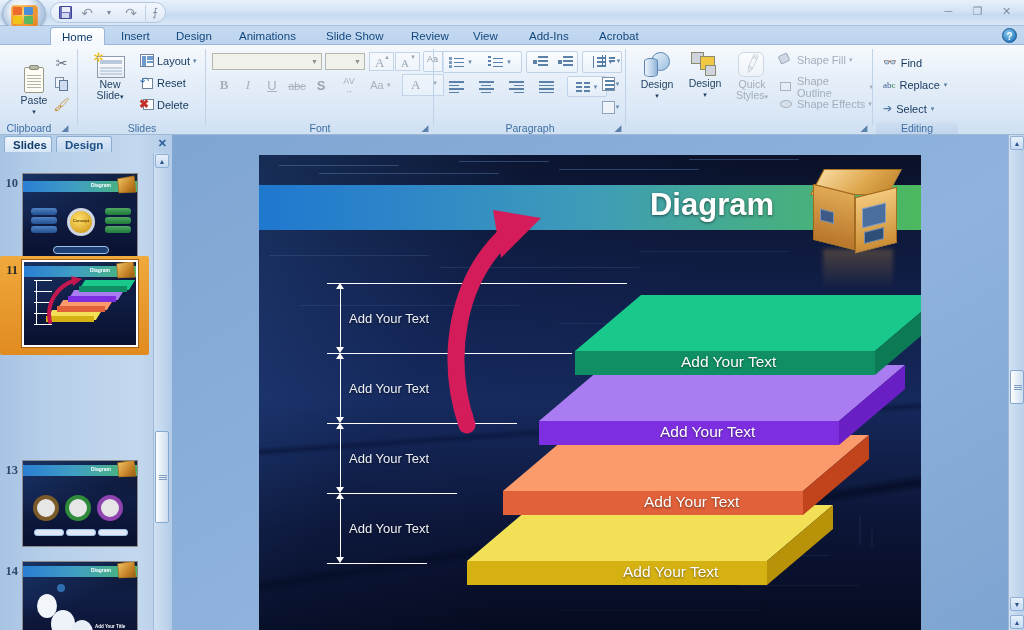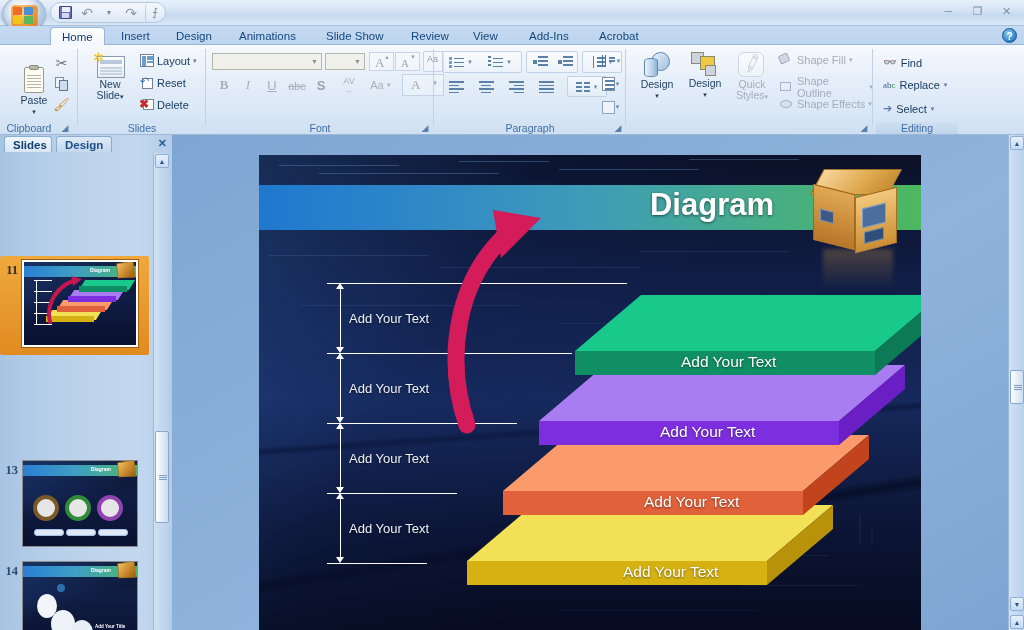--- a/index.html
+++ b/index.html
@@ -681,20 +681,40 @@
 
   <div class="leftpanel">
     <div class="lp-tabs">
       <div class="lp-tab active" style="left:4px; width:48px">Slides</div>
       <div class="lp-tab" style="left:56px; width:56px">Design</div>
       <div class="lp-close">✕</div>
     </div>
 
     <div class="thumbs">
 
+      <div class="thumbrow" style="top:20px">
+        <div class="thumbnum">10</div>
+        <div class="thumb">
+          <div class="mini-bg"></div>
+          <div class="mini-band" style="top:7px">
+            <div class="mini-title" style="top:1px">Diagram</div>
+          </div>
+          <div class="mini-cube" style="top:3px"></div>
+
+          <div style="position:absolute;left:44px;top:34px;width:28px;height:28px;border-radius:50%;background:radial-gradient(circle at 40% 35%,#ffe06a,#c98f10);border:3px solid #cfd6e2"></div>
+          <div style="position:absolute;left:50px;top:44px;font-size:4px;color:#5a3a00;font-weight:bold">Concept</div>
+          <div style="position:absolute;left:8px;top:34px;width:26px;height:7px;border-radius:3px;background:linear-gradient(to bottom,#4f82c4,#23508f)"></div>
+          <div style="position:absolute;left:8px;top:43px;width:26px;height:7px;border-radius:3px;background:linear-gradient(to bottom,#4f82c4,#23508f)"></div>
+          <div style="position:absolute;left:8px;top:52px;width:26px;height:7px;border-radius:3px;background:linear-gradient(to bottom,#4f82c4,#23508f)"></div>
+          <div style="position:absolute;left:82px;top:34px;width:26px;height:7px;border-radius:3px;background:linear-gradient(to bottom,#4fa864,#1d7a38)"></div>
+          <div style="position:absolute;left:82px;top:43px;width:26px;height:7px;border-radius:3px;background:linear-gradient(to bottom,#4fa864,#1d7a38)"></div>
+          <div style="position:absolute;left:82px;top:52px;width:26px;height:7px;border-radius:3px;background:linear-gradient(to bottom,#4fa864,#1d7a38)"></div>
+          <div style="position:absolute;left:30px;top:72px;width:56px;height:8px;border-radius:4px;border:1px solid #9fc2e8;background:#1c3f74"></div>
+        </div>
+      </div>
 
       <div class="thumbsel" style="top:103px; height:99px"></div>
       <div class="thumbrow" style="top:107px">
         <div class="thumbnum" style="color:#2b2b2b">11</div>
         <div class="thumb sel">
           <div class="mini-bg"></div>
           <div class="mini-band" style="top:4px">
             <div class="mini-title" style="top:1px">Diagram</div>
           </div>
           <div class="mini-cube" style="top:0px"></div>

